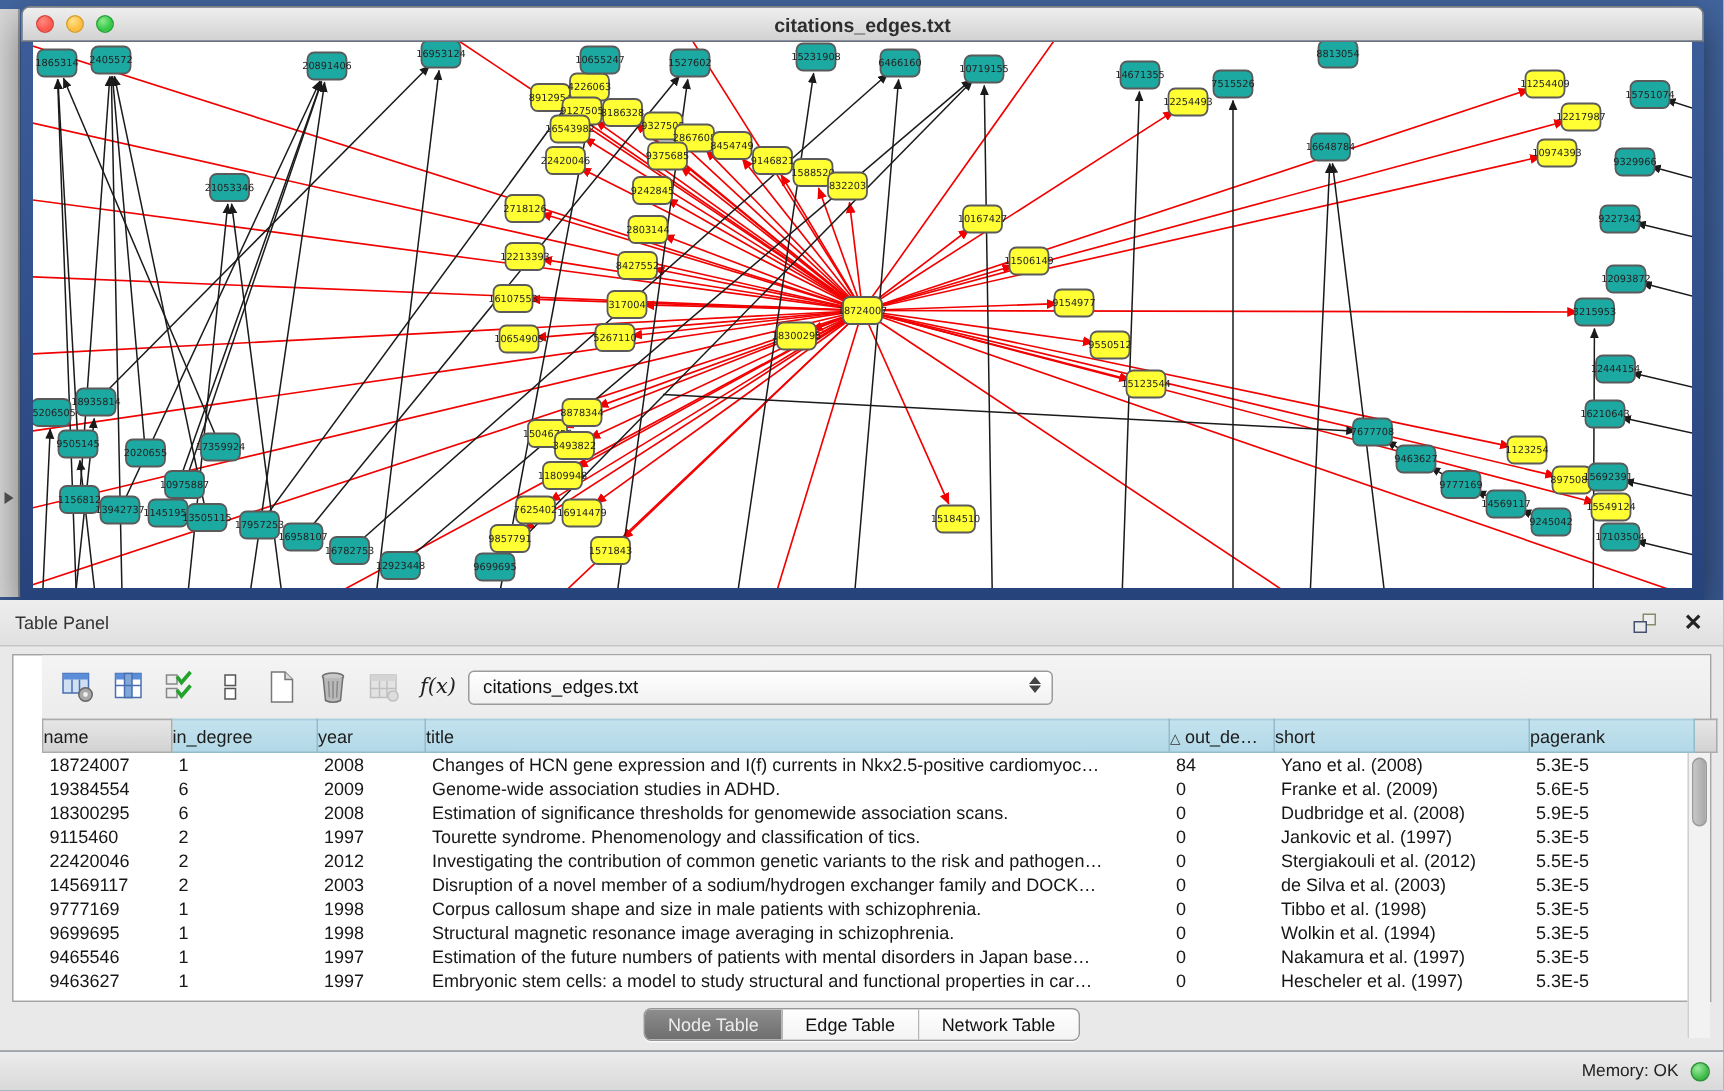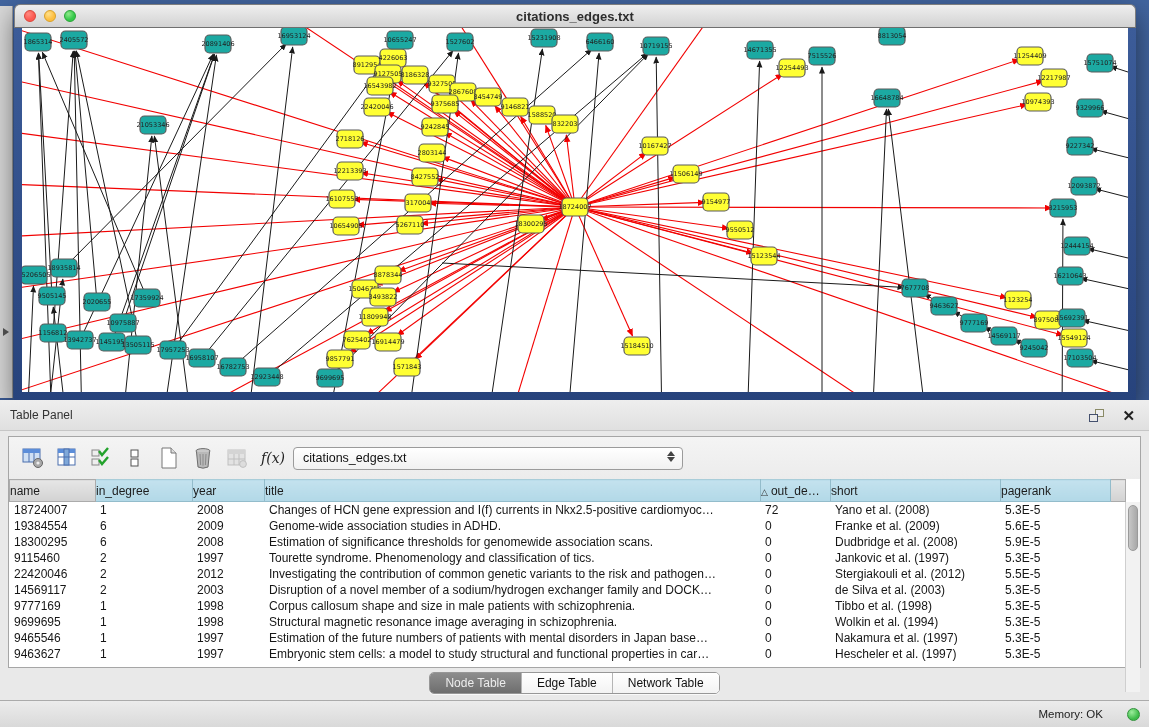--- a/index.html
+++ b/index.html
@@ -36,21 +36,21 @@
   .tp-header { height:31px; background:linear-gradient(180deg,#eeeeee,#e0e0e0);
     border-bottom:1px solid #c6c6c6; display:flex; align-items:center; }
   .tp-title { font-size:12px; color:#333; margin-left:10px; }
   .tp-header .spacer { flex:1; }
   .float-icon { width:15px; height:13px; position:relative; margin-right:18px; cursor:default; }
   .float-icon .b1 { position:absolute; left:0; bottom:0; width:9px; height:8px; border:1px solid #44506e; background:#e9e9e9; }
   .float-icon .b2 { position:absolute; right:0; top:0; width:9px; height:8px; border:1px solid #8a8a66; background:#eee; }
   .close-x { font-size:15px; font-weight:bold; color:#222; margin-right:14px; line-height:15px; cursor:default; }
 
   .tp-inner { position:absolute; left:8px; top:36px; width:1133px; height:232px;
-    background:#ffffff; border:1px solid #a6a6a6; }
+    background:#ffffff; border:1px solid #a6a6a6;padding-left:19px; }
   .tp-toolbar { height:42px; background:linear-gradient(180deg,#f4f4f4,#ececec);
     display:flex; align-items:center; padding-left:10px; }
   .tbtn { width:28px; height:28px; display:flex; align-items:center; justify-content:center; margin-right:6px; }
   .fx { font-family:"DejaVu Serif", serif; font-style:italic; font-size:14px; color:#222; margin:0 8px 0 4px; }
   .combo { width:390px; height:23px; border:1px solid #9b9b9b; border-radius:4px;
     background:linear-gradient(180deg,#ffffff,#f1f1f1); display:flex; align-items:center;
     font-size:12.5px; color:#111; padding-left:9px; position:relative; box-shadow:inset 0 1px 0 #fff; }
   .combo .arrows { position:absolute; right:7px; top:3px; display:flex; flex-direction:column; gap:1px; }
   .combo .arrows i { width:0; height:0; border-left:4px solid transparent; border-right:4px solid transparent; }
   .combo .arrows .up { border-bottom:5px solid #444; }
@@ -71,21 +71,21 @@
   .seg { display:inline-flex; border:1px solid #979797; border-radius:5px; overflow:hidden; height:22px;
     background:#fff; box-shadow:0 1px 0 rgba(255,255,255,.7); }
   .seg-btn { font-size:12px; padding:3px 15px; color:#111; background:linear-gradient(180deg,#ffffff,#f3f3f3);
     border-right:1px solid #b5b5b5; cursor:default; }
   .seg-btn:last-child { border-right:none; }
   .seg-btn.active { background:linear-gradient(180deg,#8d8d8d,#6e6e6e); color:#ededed;text-align:right; }
 
   .status-bar { position:absolute; left:0; top:700px; width:1149px; height:27px;
     background:linear-gradient(180deg,#ececec,#d9d9d9); border-top:1px solid #ababab;
     display:flex; align-items:center; justify-content:flex-end; }
-  .mem-label { font-size:11.5px; color:#222; margin-right:24px; }
+  .mem-label { font-size:11.5px; color:#222; margin-right:8px; }
   .mem-dot { width:13px; height:13px; border-radius:50%; margin-right:9px;
     background:radial-gradient(circle at 35% 30%, #9cec9c, #3dbb49 65%); border:1px solid #2f9239; }
 
   
   .micon svg { display:block; }
 </style>
 </head>
 <body>
 
 <div class="left-strip">
@@ -695,21 +695,21 @@
             <col style="width: 170px;">
             <col style="width: 110px;">
             <col style="width: 15px;">
           </colgroup>
         <tbody id="tbody">
             <tr>
               <td>18724007</td>
               <td>1</td>
               <td>2008</td>
               <td>Changes of HCN gene expression and I(f) currents in Nkx2.5-positive cardiomyoc…</td>
-              <td>72</td>
+              <td>84</td>
               <td>Yano et al. (2008)</td>
               <td>5.3E-5</td>
               <td></td>
             </tr>
             <tr>
               <td>19384554</td>
               <td>6</td>
               <td>2009</td>
               <td>Genome-wide association studies in ADHD.</td>
               <td>0</td>

